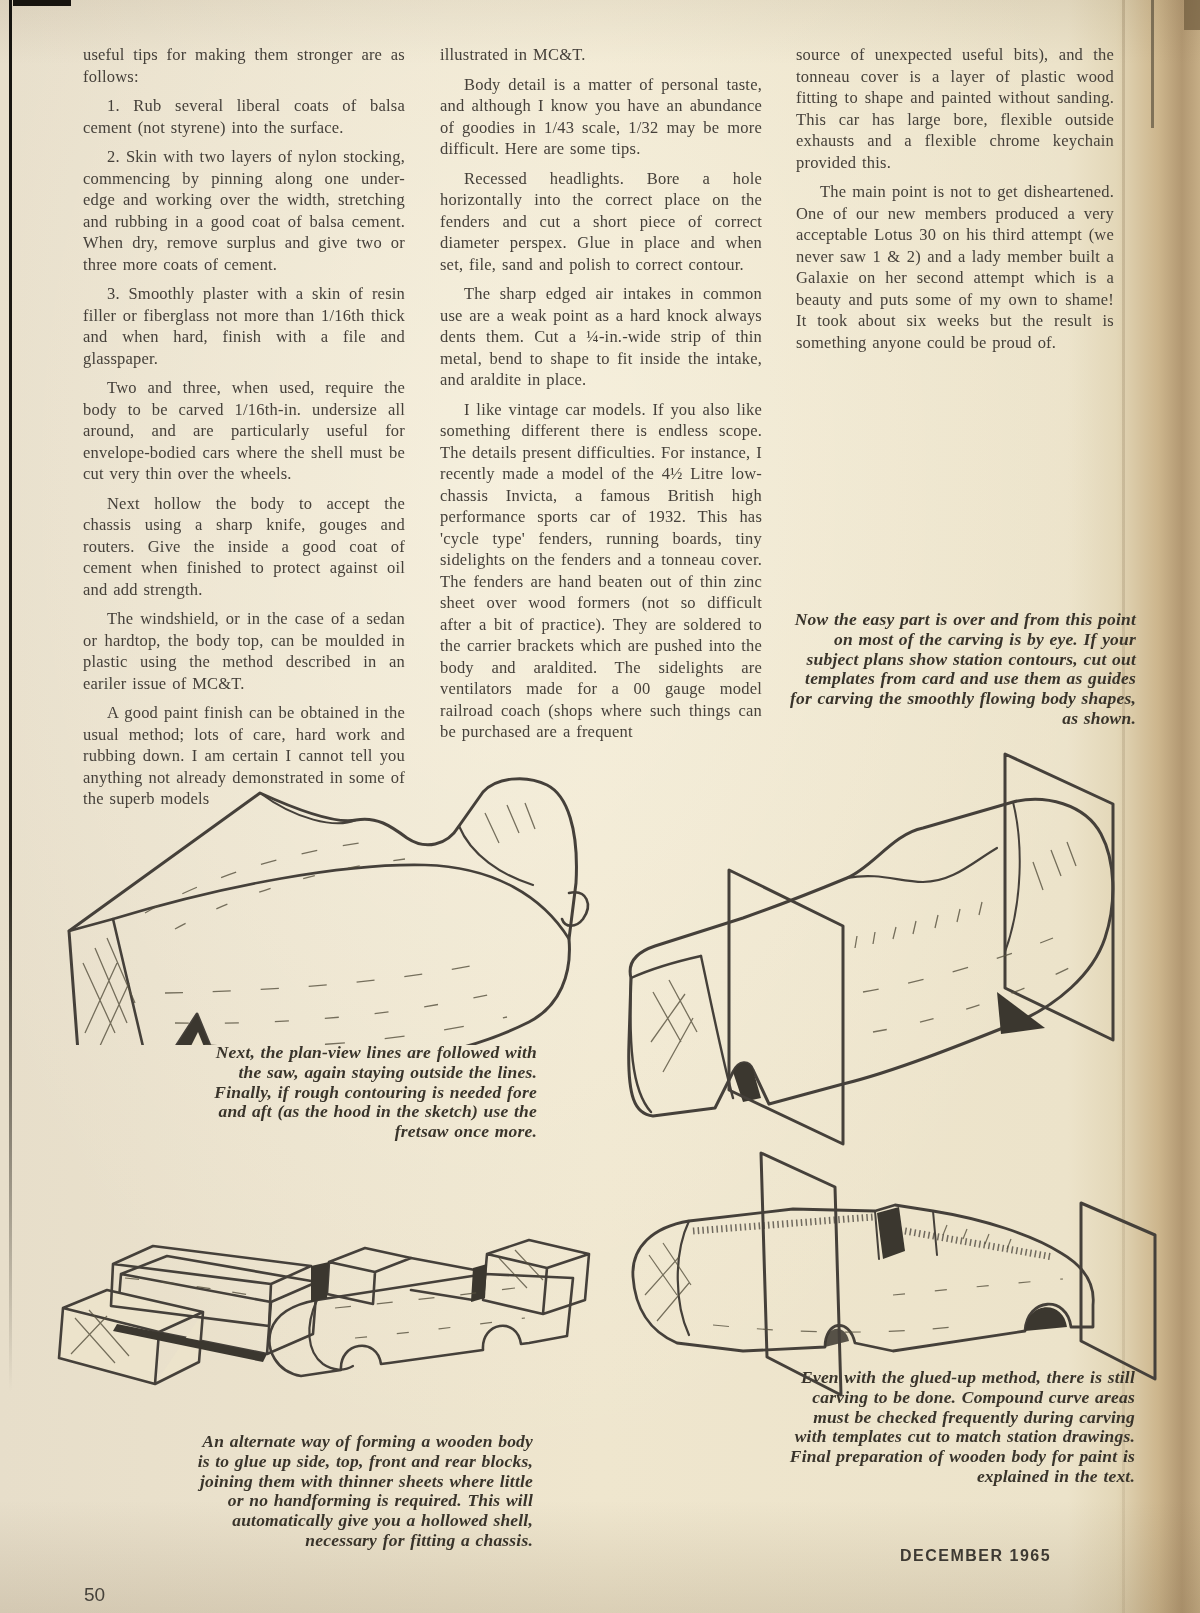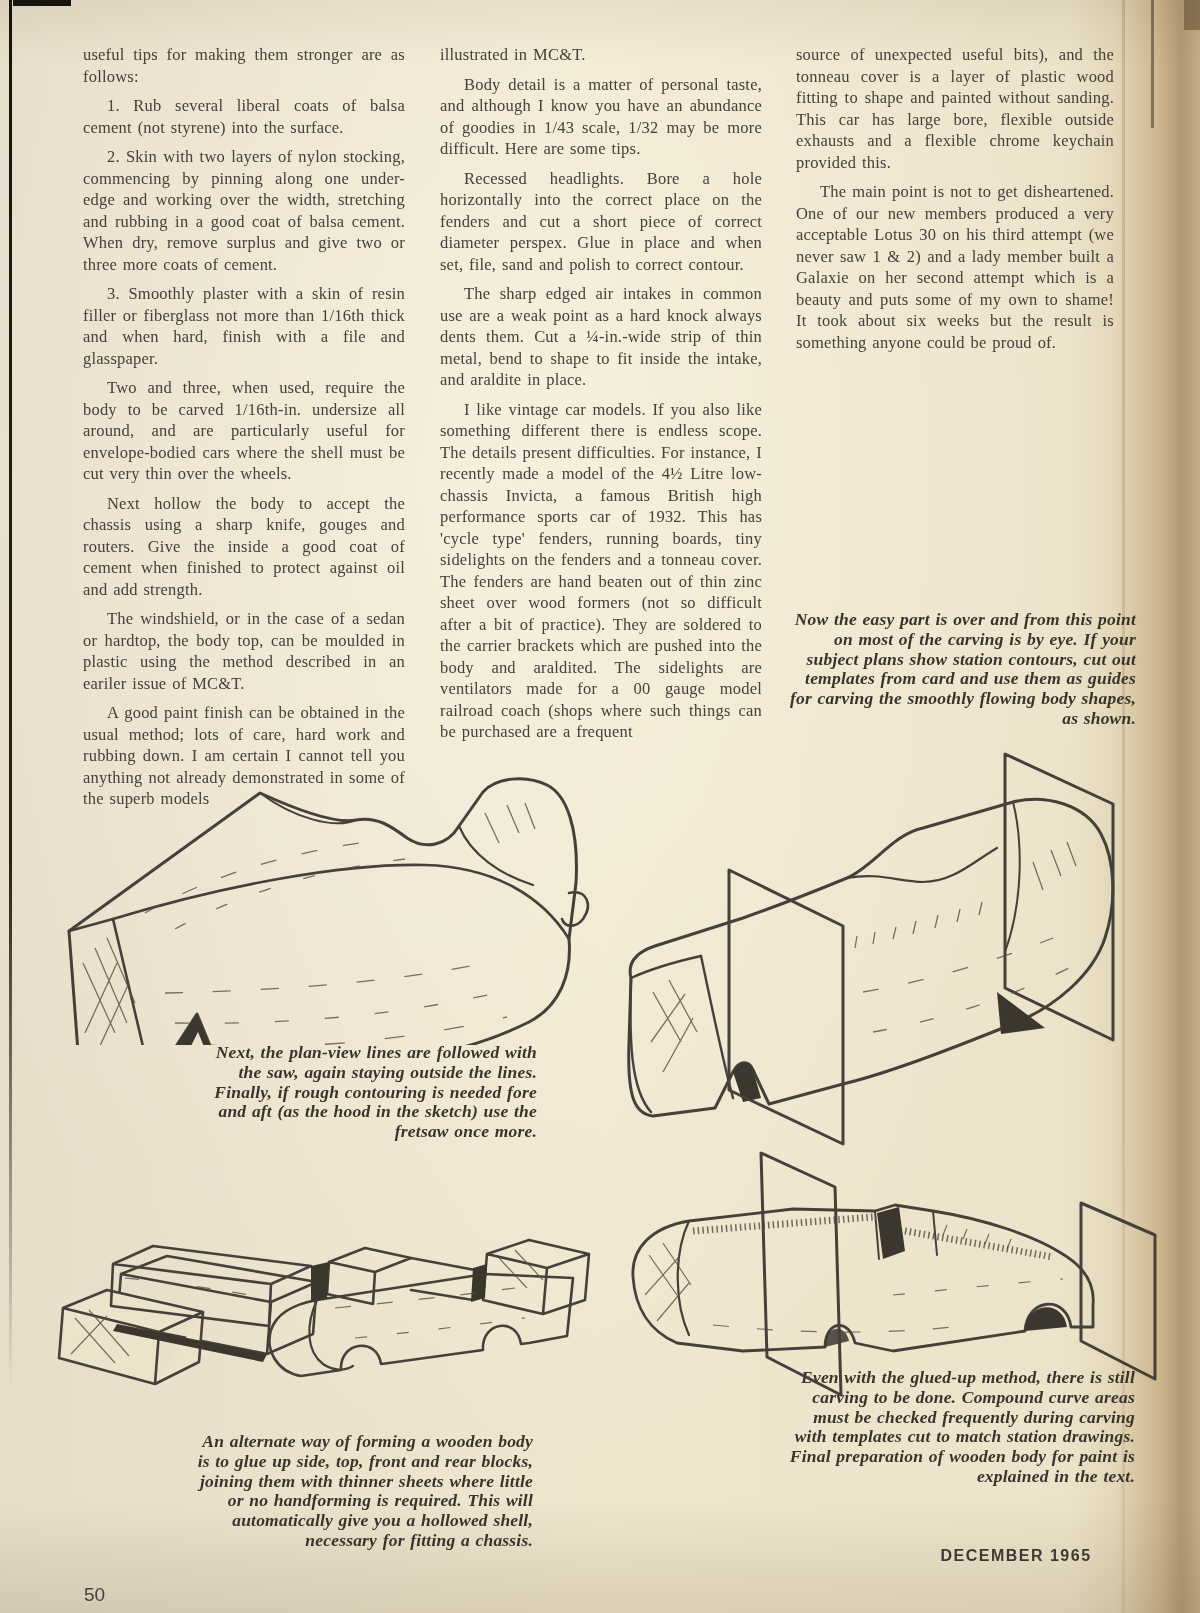--- a/index.html
+++ b/index.html
@@ -27,21 +27,21 @@
   .caption{position:absolute;font-weight:bold;font-style:italic;font-size:17.5px;
     line-height:19.8px;text-align:right;color:#39342b;letter-spacing:.2px;word-spacing:1px;}
   .cap1{left:788px;top:610px;width:348px;}
   .cap2{left:203px;top:1043px;width:334px;}
   .cap3{left:193px;top:1432px;width:340px;}
   .cap4{left:783px;top:1368px;width:352px;}
 
   .fig{position:absolute;}
   .folio{position:absolute;left:84px;top:1584px;font-family:"Liberation Sans",sans-serif;
     font-size:19px;color:#46423b;}
-  .issue{position:absolute;left:900px;top:1547px;width:232px;text-align:center;
+  .issue{position:absolute;left:900px;top:1547px;width:232px;text-align:left;
     font-family:"Liberation Sans",sans-serif;font-weight:bold;font-size:16px;
     letter-spacing:1.5px;color:#3e3a33;}
 </style>
 </head>
 <body>
 
 <div class="page">
   <div class="edge-left"></div>
   <div class="corner-mark"></div>
   <div class="tick-topright"></div>

